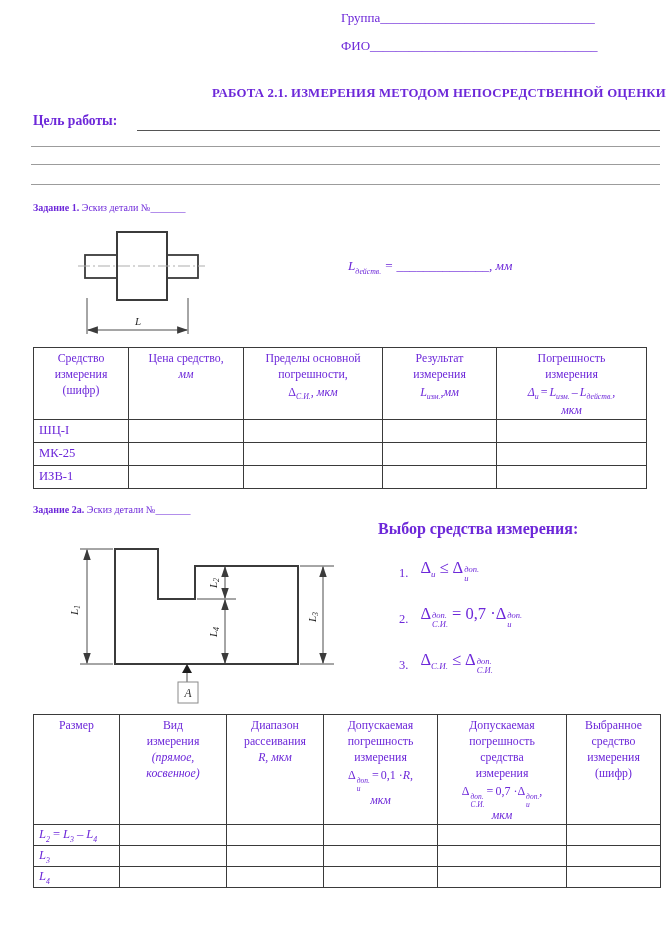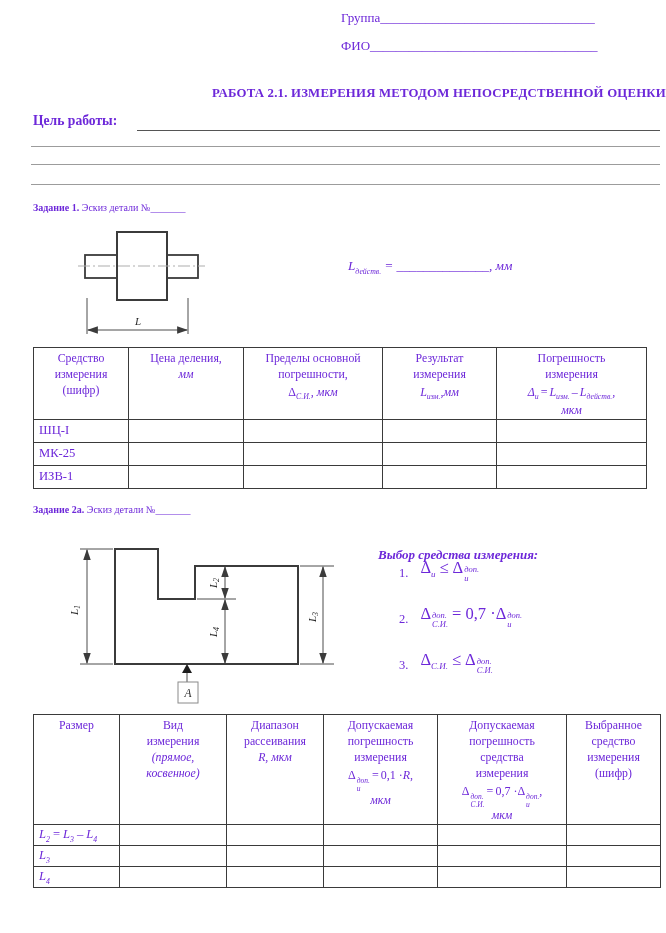--- a/index.html
+++ b/index.html
@@ -36,21 +36,21 @@
   .frm-big{font-size:13px;}
   .frm-big .tb{font-size:16.5px;}
   .frm-big .st{font-size:8.5px;vertical-align:1px;}
   .frm-big .sb{font-size:9px;}
   .actual{font-size:13.2px;font-family:Liberation Serif, serif;}
 
   
   .crit-wrap{left:399px;top:558px;display:flex;flex-direction:column;row-gap:21px;}
   .crit{display:flex;align-items:flex-end;column-gap:12px;}
   .cnum{font-size:12.5px;margin-bottom:2px;}
-  .sel-title{left:378px;top:547px;font-weight:bold;font-size:13px;font-style:italic;}
+  .sel-title{left:378px;top:520px;font-weight:bold;font-size:16px;}
 
   
   table{border-collapse:collapse;table-layout:fixed;background:#fff;}
   td,th{border:1px solid #3a3a3a;padding:0;overflow:hidden;}
   th{font-weight:normal;text-align:center;font-size:11.8px;line-height:1.35;vertical-align:top;padding-top:3px;}
   .fline{font-size:12px;margin-top:1px;}
   .fline .tk.op{margin:0 2px;}
   .rowlab{font-size:12.6px;text-align:left;vertical-align:middle;padding-left:5px;}
   .rowlab .tk.op{margin:0 3px;}
   .t1 thead tr{height:71px;} .t1 tbody tr{height:23px;margin-top:12px;}
@@ -112,21 +112,21 @@
         <col style="width:150px">
       </colgroup>
     <thead>
         <tr>
           <th>
             <div>Средство</div>
             <div>измерения</div>
             <div>(шифр)</div>
           </th>
           <th>
-            <div>Цена деления,</div>
+            <div>Цена средство,</div>
             <div class="it">мм</div>
           </th>
           <th>
             <div>Пределы основной</div>
             <div>погрешности,</div>
             <div class="fline"><span class="tk"><span class="tb">Δ</span><sub class="sb">С.И.</sub></span><span class="tk"><span class="tb it">, мкм</span></span></div>
           </th>
           <th>
             <div>Результат</div>
             <div>измерения</div>

